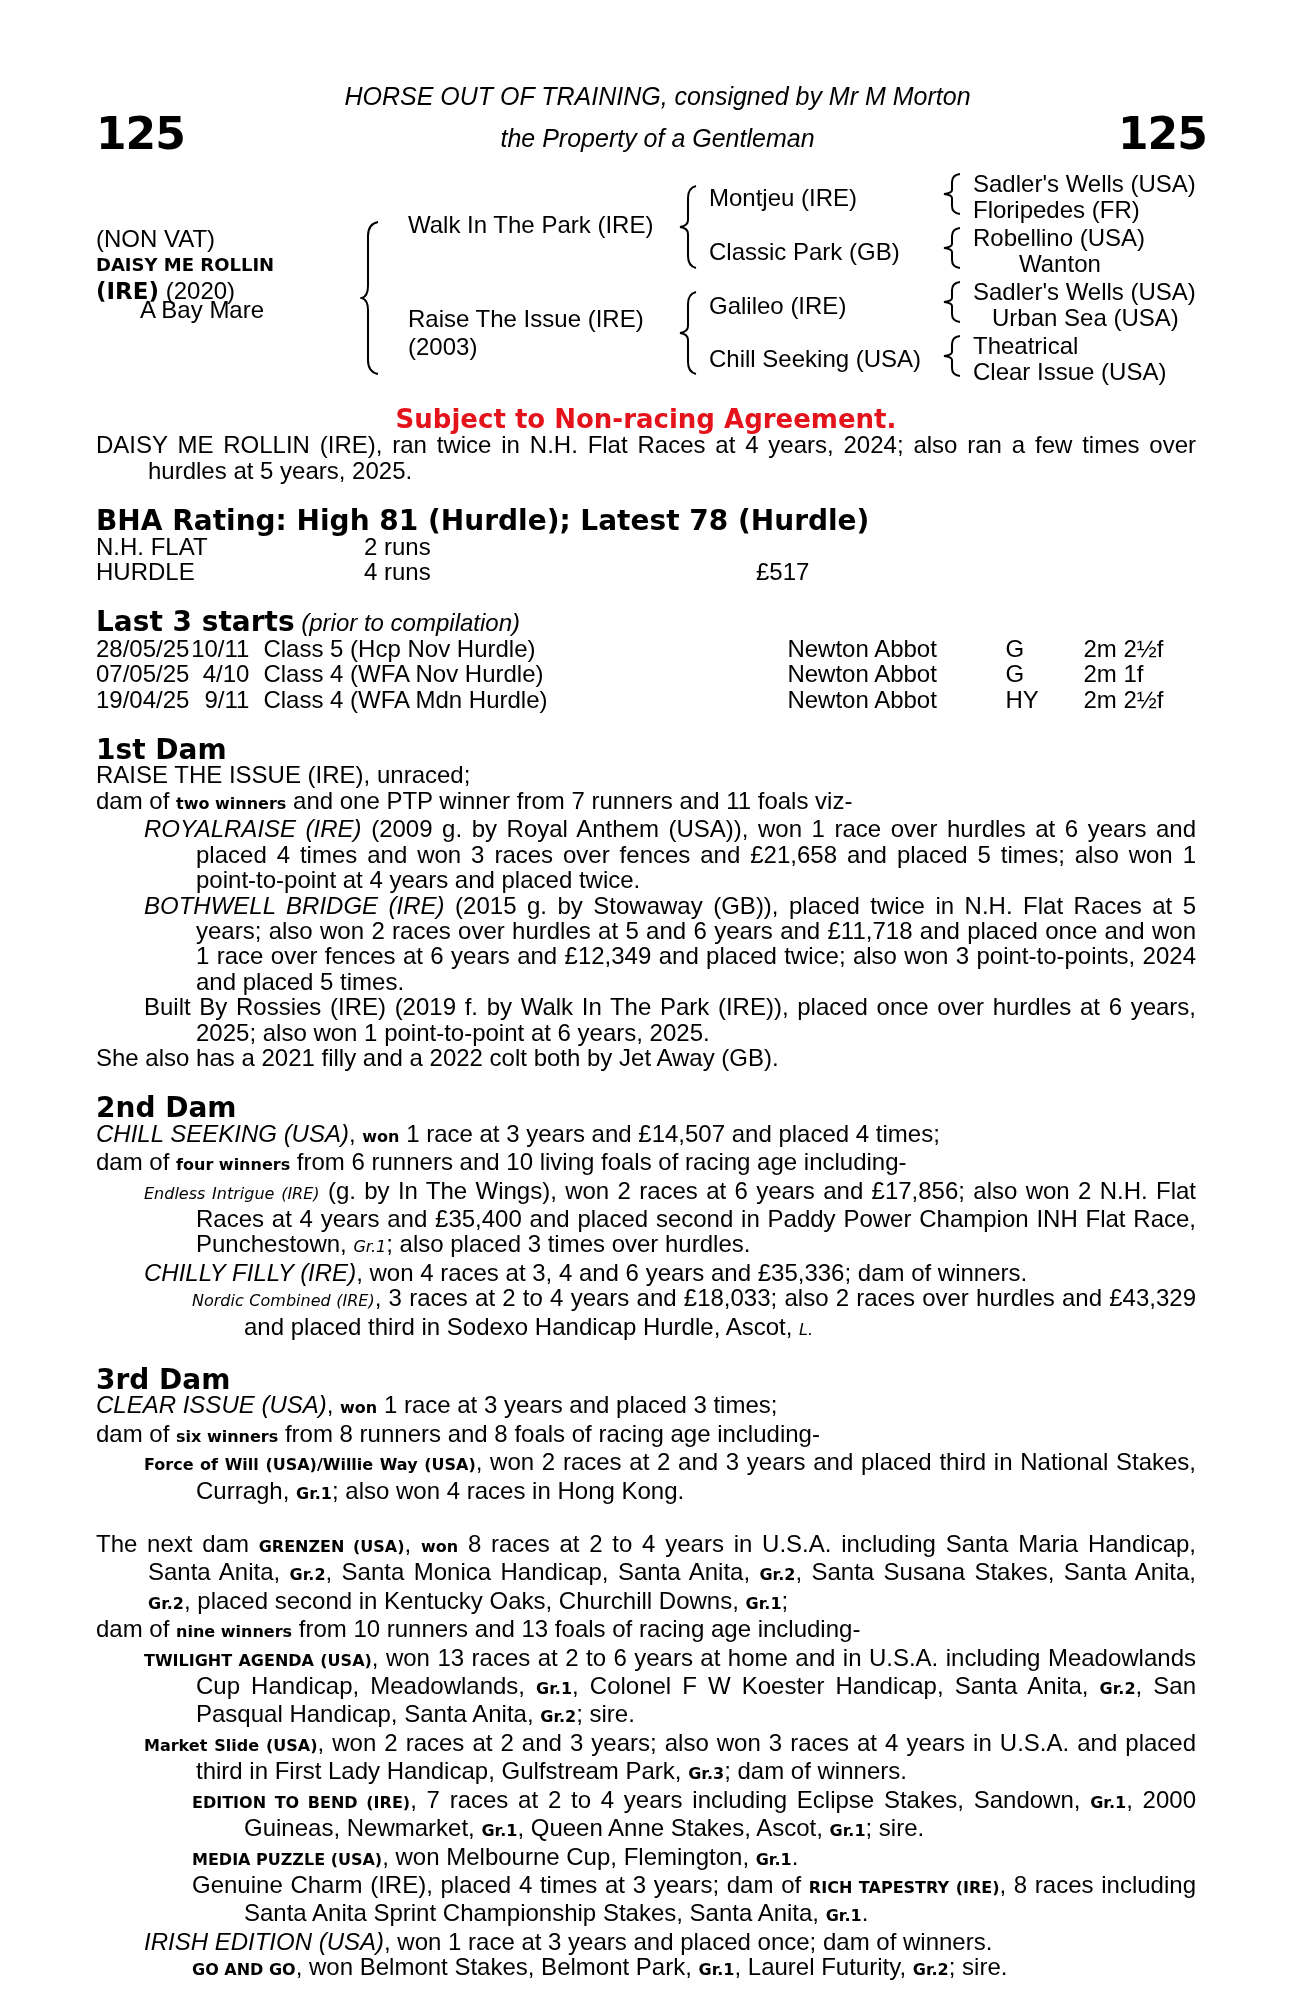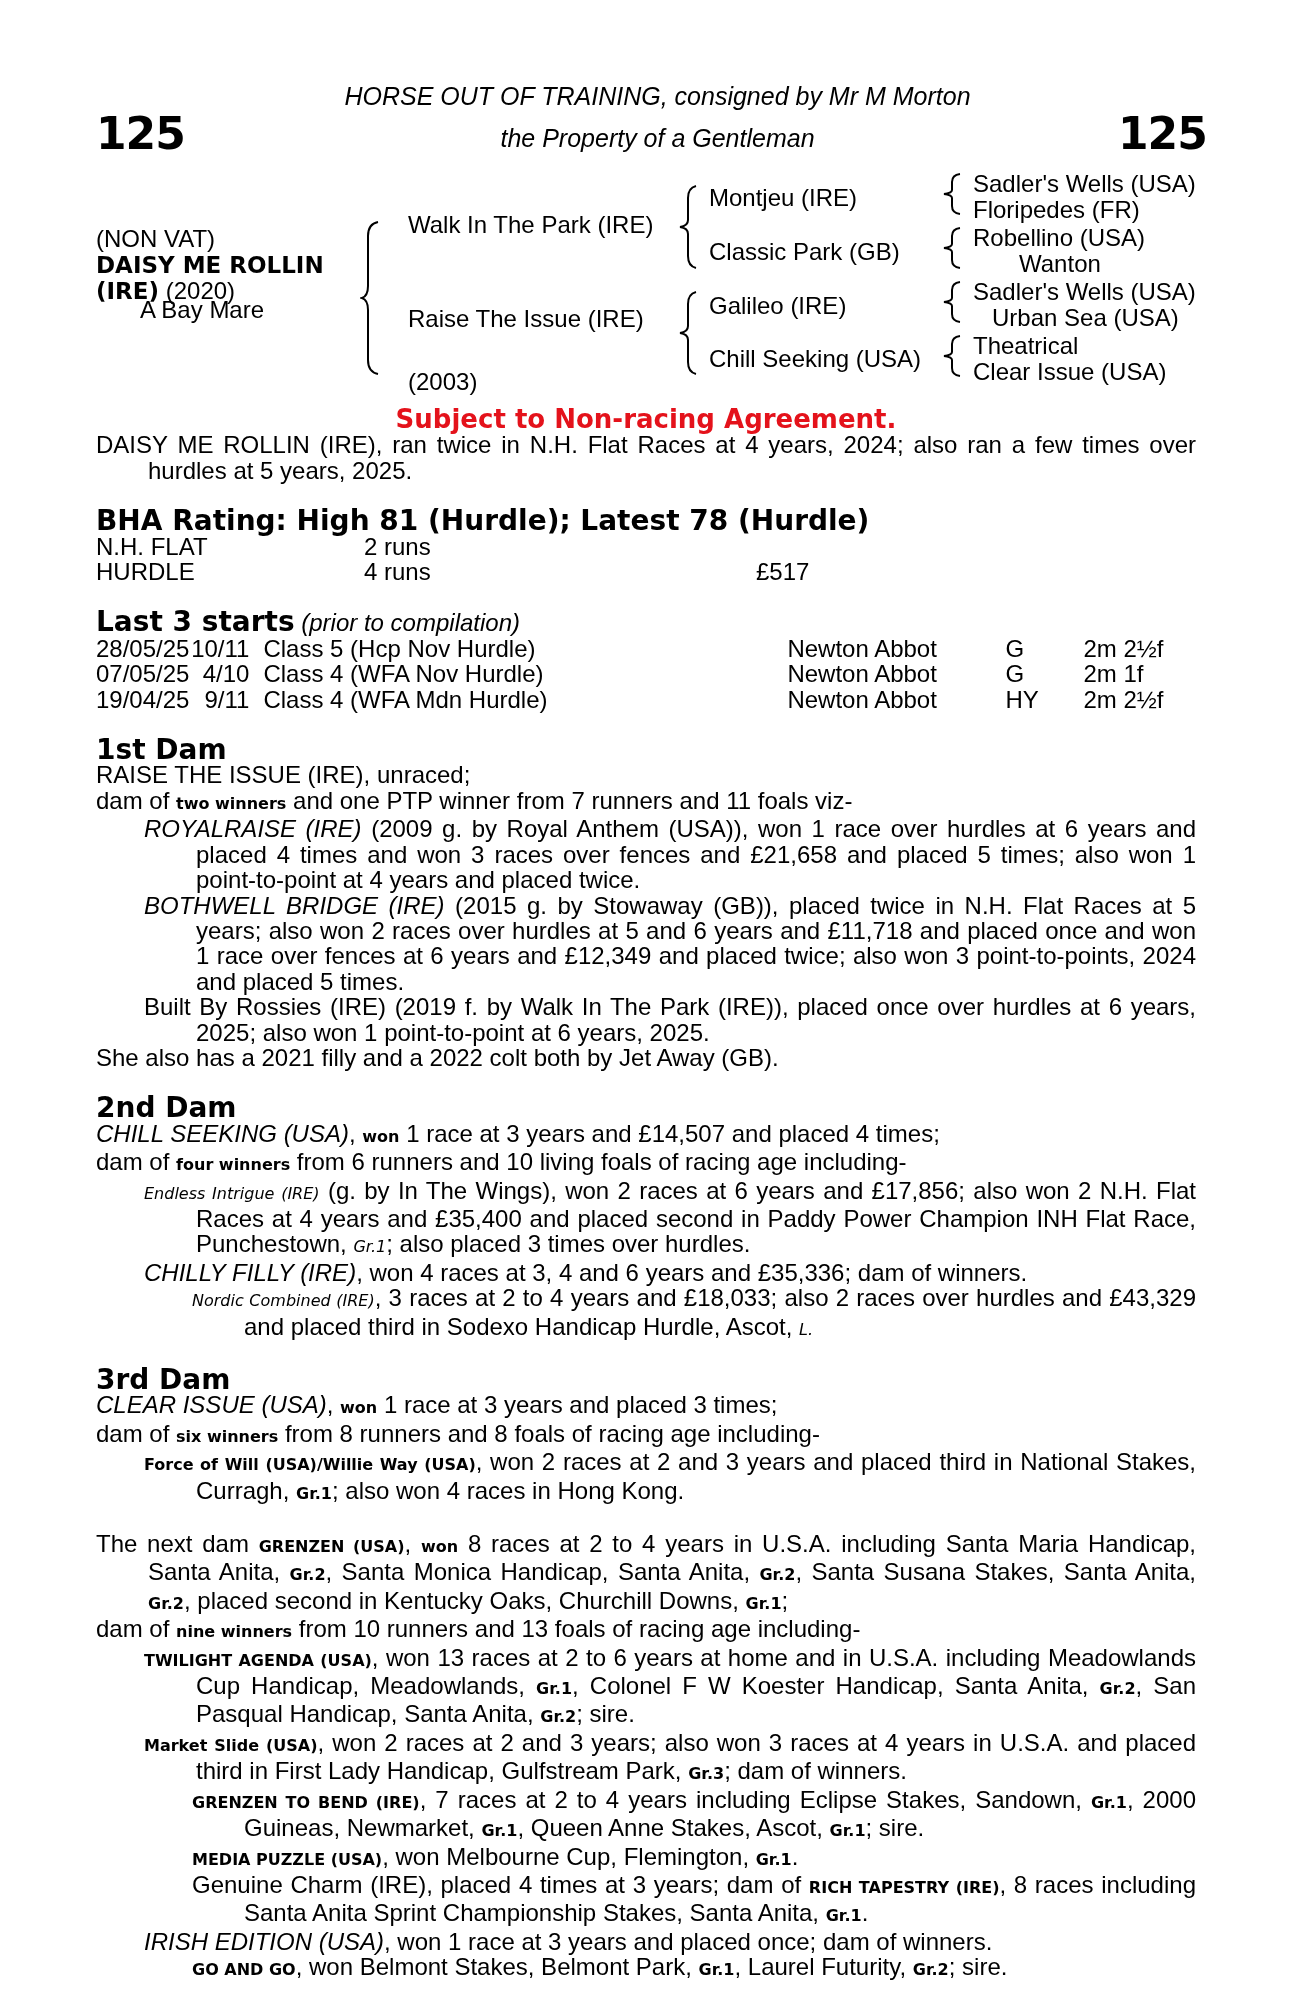--- a/index.html
+++ b/index.html
@@ -27,30 +27,30 @@
 </style>
 </head>
 <body>
 
 <div class="abs lot" style="left:96px;">125</div>
 <div class="abs lot" style="left:1118px;">125</div>
 <div class="abs hdr" style="top:82px;">HORSE OUT OF TRAINING, consigned by Mr M Morton</div>
 <div class="abs hdr" style="top:124px;">the Property of a Gentleman</div>
 
 <div class="abs ped" style="left:96px;top:226px;">(NON VAT)</div>
-<div class="abs ped bb" style="left:96px;top:252px;font-size:23px;">DAISY ME ROLLIN</div>
+<div class="abs ped bb" style="left:96px;top:252px;font-size:18px;">DAISY ME ROLLIN</div>
 <div class="abs ped" style="left:96px;top:278px;"><span class="bb" style="font-size:23px;">(IRE)</span> <span>(2020)</span></div>
 <div class="abs ped" style="left:96px;top:297px;margin-left:44px;">A Bay Mare</div>
 
 <svg class="abs" style="left:360px;top:218px;" width="30" height="160">
   <path d="M18 4 Q8 6 8 18 L8 68 Q8 78 2 80 Q8 82 8 92 L8 142 Q8 154 18 156" fill="none" stroke="#000" stroke-width="2"></path>
 </svg>
 <div class="abs ped" style="left:408px;top:212px;">Walk In The Park (IRE)</div>
 <div class="abs ped" style="left:408px;top:306px;">Raise The Issue (IRE)</div>
-<div class="abs ped" style="left:408px;top:334px;margin-top:35px;">(2003)</div>
+<div class="abs ped" style="left:408px;top:334px;">(2003)</div>
 
 <svg class="abs" style="left:676px;top:184px;" width="28" height="86">
   <path d="M20 2 Q12 4 12 14 L12 36 Q12 42 4 43 Q12 44 12 50 L12 72 Q12 82 20 84" fill="none" stroke="#000" stroke-width="2"></path>
 </svg>
 <svg class="abs" style="left:676px;top:290px;" width="28" height="86">
   <path d="M20 2 Q12 4 12 14 L12 36 Q12 42 4 43 Q12 44 12 50 L12 72 Q12 82 20 84" fill="none" stroke="#000" stroke-width="2"></path>
 </svg>
 <div class="abs ped" style="left:709px;top:185px;">Montjeu (IRE)</div>
 <div class="abs ped" style="left:709px;top:239px;">Classic Park (GB)</div>
 <div class="abs ped" style="left:709px;top:293px;">Galileo (IRE)</div>
@@ -151,19 +151,19 @@
     <p class="p"><span>dam of </span><span class="b">six winners</span><span> from 8 runners and 8 foals of racing age including-</span></p>
     <p class="p hang2 just"><span class="b">Force of Will (USA)/Willie Way (USA)</span><span>, won 2 races at 2 and 3 years and placed third in National Stakes, Curragh, </span><span class="b">Gr.1</span><span>; also won 4 races in Hong Kong.</span></p>
   </div>
   <div class="gap"></div>
 
   <div>
     <p class="p hang1 just"><span>The next dam </span><span class="b">GRENZEN (USA)</span><span>, </span><span class="b">won</span><span> 8 races at 2 to 4 years in U.S.A. including Santa Maria Handicap, Santa Anita, </span><span class="b">Gr.2</span><span>, Santa Monica Handicap, Santa Anita, </span><span class="b">Gr.2</span><span>, Santa Susana Stakes, Santa Anita, </span><span class="b">Gr.2</span><span>, placed second in Kentucky Oaks, Churchill Downs, </span><span class="b">Gr.1</span><span>;</span></p>
     <p class="p"><span>dam of </span><span class="b">nine winners</span><span> from 10 runners and 13 foals of racing age including-</span></p>
     <p class="p hang2 just"><span class="b">TWILIGHT AGENDA (USA)</span><span>, won 13 races at 2 to 6 years at home and in U.S.A. including Meadowlands Cup Handicap, Meadowlands, </span><span class="b">Gr.1</span><span>, Colonel F W Koester Handicap, Santa Anita, </span><span class="b">Gr.2</span><span>, San Pasqual Handicap, Santa Anita, </span><span class="b">Gr.2</span><span>; sire.</span></p>
     <p class="p hang2 just"><span class="b">Market Slide (USA)</span><span>, won 2 races at 2 and 3 years; also won 3 races at 4 years in U.S.A. and placed third in First Lady Handicap, Gulfstream Park, </span><span class="b">Gr.3</span><span>; dam of winners.</span></p>
-    <p class="p hang3 just"><span class="b">GRENZEN TO BEND (IRE)</span><span>, 7 races at 2 to 4 years including Eclipse Stakes, Sandown, </span><span class="b">Gr.1</span><span>, 2000 Guineas, Newmarket, </span><span class="b">Gr.1</span><span>, Queen Anne Stakes, Ascot, </span><span class="b">Gr.1</span><span>; sire.</span></p>
+    <p class="p hang3 just"><span class="b">EDITION TO BEND (IRE)</span><span>, 7 races at 2 to 4 years including Eclipse Stakes, Sandown, </span><span class="b">Gr.1</span><span>, 2000 Guineas, Newmarket, </span><span class="b">Gr.1</span><span>, Queen Anne Stakes, Ascot, </span><span class="b">Gr.1</span><span>; sire.</span></p>
     <p class="p hang3"><span class="b">MEDIA PUZZLE (USA)</span><span>, won Melbourne Cup, Flemington, </span><span class="b">Gr.1</span><span>.</span></p>
     <p class="p hang3 just"><span>Genuine Charm (IRE), placed 4 times at 3 years; dam of </span><span class="b">RICH TAPESTRY (IRE)</span><span>, 8 races including Santa Anita Sprint Championship Stakes, Santa Anita, </span><span class="b">Gr.1</span><span>.</span></p>
     <p class="p hang2"><span class="i">IRISH EDITION (USA)</span><span>, won 1 race at 3 years and placed once; dam of winners.</span></p>
     <p class="p hang3"><span class="b">GO AND GO</span><span>, won Belmont Stakes, Belmont Park, </span><span class="b">Gr.1</span><span>, Laurel Futurity, </span><span class="b">Gr.2</span><span>; sire.</span></p>
   </div>
 </div>
 
 </body></html>

